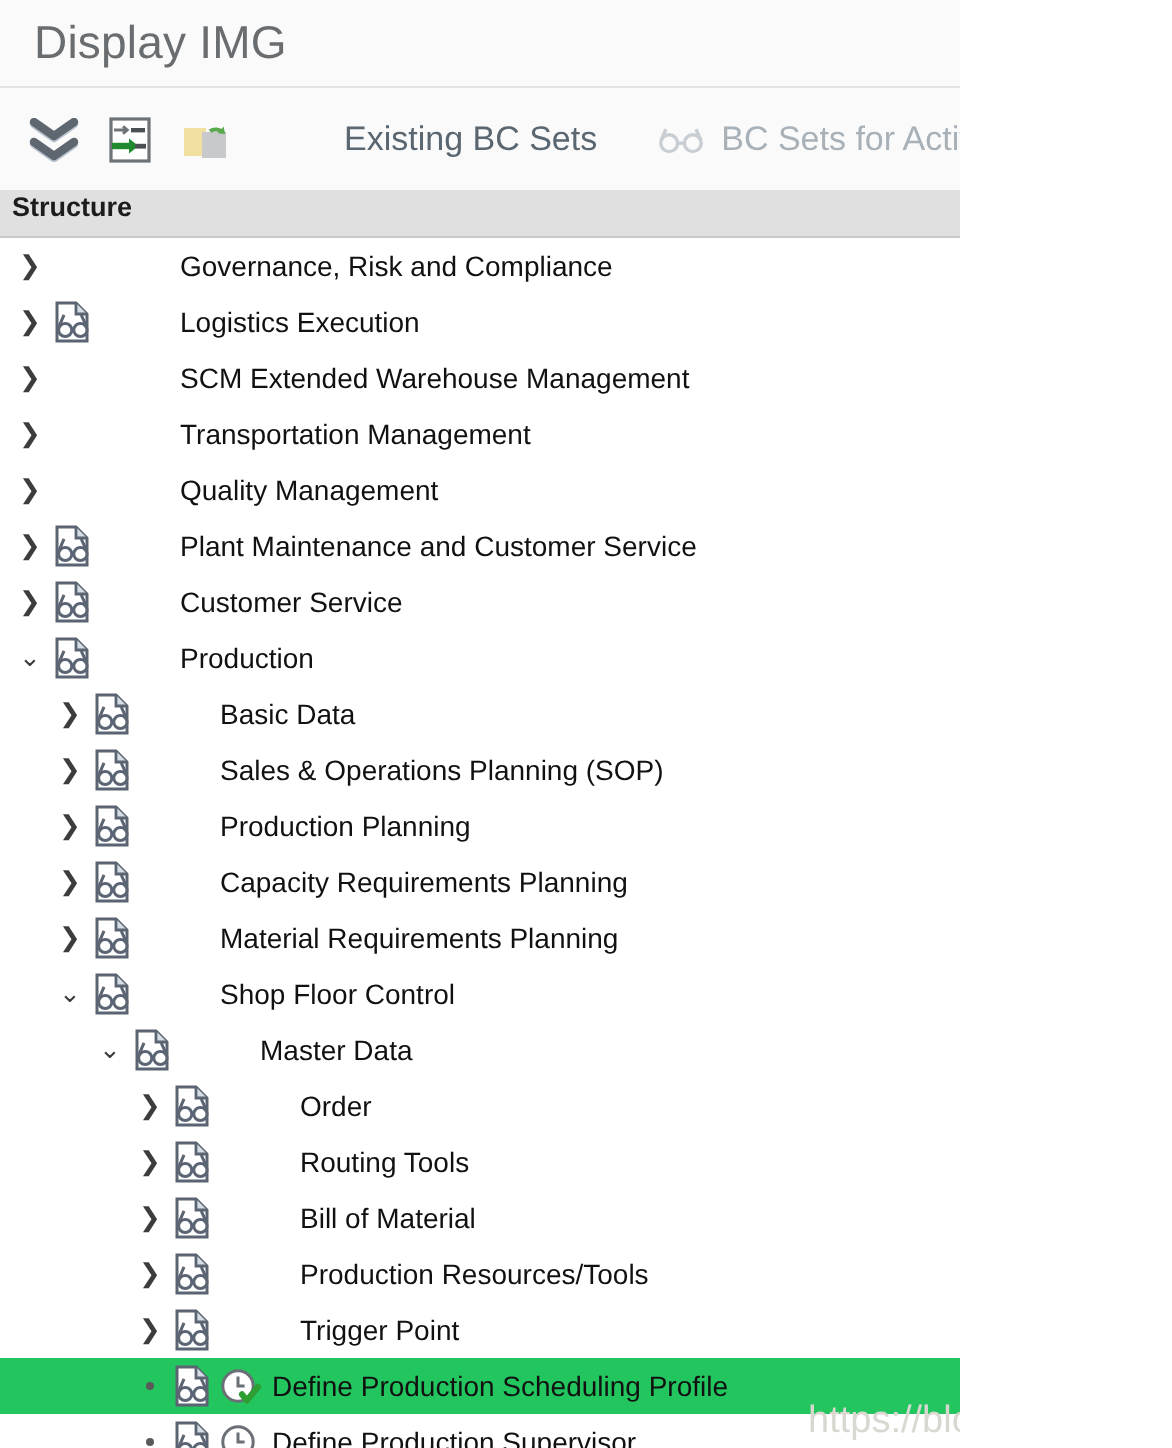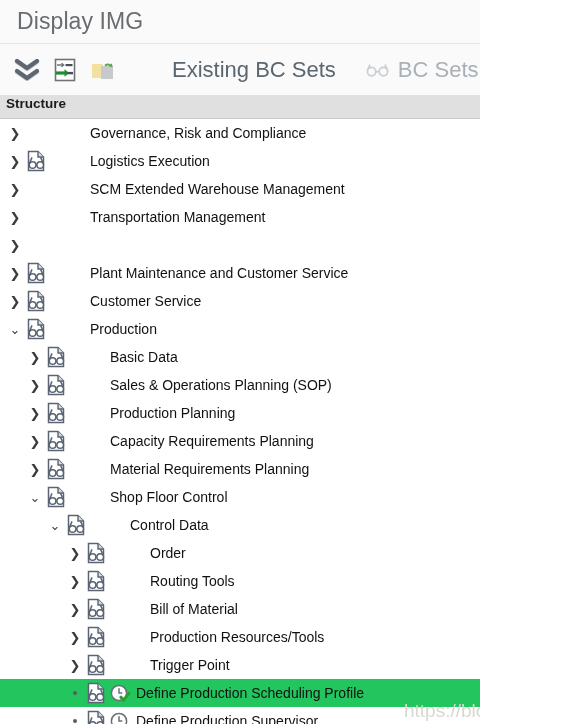--- a/index.html
+++ b/index.html
@@ -57,21 +57,21 @@
   .tb-icon:first-child { margin-left: 8px; }
 
   .tb-btn {
     display: flex;
     align-items: center;
     height: 38px;
     padding: 0 10px;
     flex: 0 0 auto;
   }
   .tb-btn-label {
-    font-size: 22px;
+    font-size: 17px;
     color: #5a6670;
     white-space: nowrap;
   }
   .tb-btn.disabled .tb-btn-label { color: #a9b1b8; }
   .tb-btn .gl { margin-right: 8px; display: flex; align-items: center; }
   .tb-sep1 { width: 40px; flex: 0 0 auto; }
   .tb-sep2 { width: 10px; flex: 0 0 auto; }
 
   
   .colheader {
@@ -277,20 +277,21 @@
         <span class="tlabel">Transportation Management</span>
       </div>
       <div class="trow">
         <div class="tgap" style="width: 6px;"></div>
         <div class="twist">
           <span class="chev">❯</span>
         </div>
         <div class="tnodeicon"></div>
         <div class="tacticon"></div>
         <div class="tgap" style="width: 18px;"></div>
+        <span class="tlabel">Quality Management</span>
       </div>
       <div class="trow">
         <div class="tgap" style="width: 6px;"></div>
         <div class="twist">
           <span class="chev">❯</span>
         </div>
         <div class="tnodeicon">
           <svg width="22" height="22" viewBox="0 0 22 22" aria-hidden="true">
             <path d="M3.5 1.5 H13 L18.5 7 V20.5 H3.5 Z" fill="#ffffff" stroke="#5b6473" stroke-width="1.5"></path>
             <path d="M13 1.5 V7 H18.5" fill="#d7dde6" stroke="#5b6473" stroke-width="1.4"></path>
@@ -476,21 +477,21 @@
             <path d="M13 1.5 V7 H18.5" fill="#d7dde6" stroke="#5b6473" stroke-width="1.4"></path>
             <circle cx="7.6" cy="15" r="3.3" fill="#ffffff" stroke="#5b6473" stroke-width="1.5"></circle>
             <circle cx="15.2" cy="15" r="3.3" fill="#ffffff" stroke="#5b6473" stroke-width="1.5"></circle>
             <path d="M10.9 15 H11.9" stroke="#5b6473" stroke-width="1.5"></path>
             <path d="M4.6 13.1 L7.0 7.4" stroke="#5b6473" stroke-width="1.5" fill="none"></path>
             <path d="M18.2 13.1 L15.6 7.4" stroke="#5b6473" stroke-width="1.5" fill="none"></path>
           </svg>
         </div>
         <div class="tacticon"></div>
         <div class="tgap" style="width: 18px;"></div>
-        <span class="tlabel">Control Data</span>
+        <span class="tlabel">Master Data</span>
       </div>
       <div class="trow">
         <div class="tgap" style="width: 66px;"></div>
         <div class="twist">
           <span class="chev">❯</span>
         </div>
         <div class="tnodeicon">
           <svg width="22" height="22" viewBox="0 0 22 22" aria-hidden="true">
             <path d="M3.5 1.5 H13 L18.5 7 V20.5 H3.5 Z" fill="#ffffff" stroke="#5b6473" stroke-width="1.5"></path>
             <path d="M13 1.5 V7 H18.5" fill="#d7dde6" stroke="#5b6473" stroke-width="1.4"></path>

